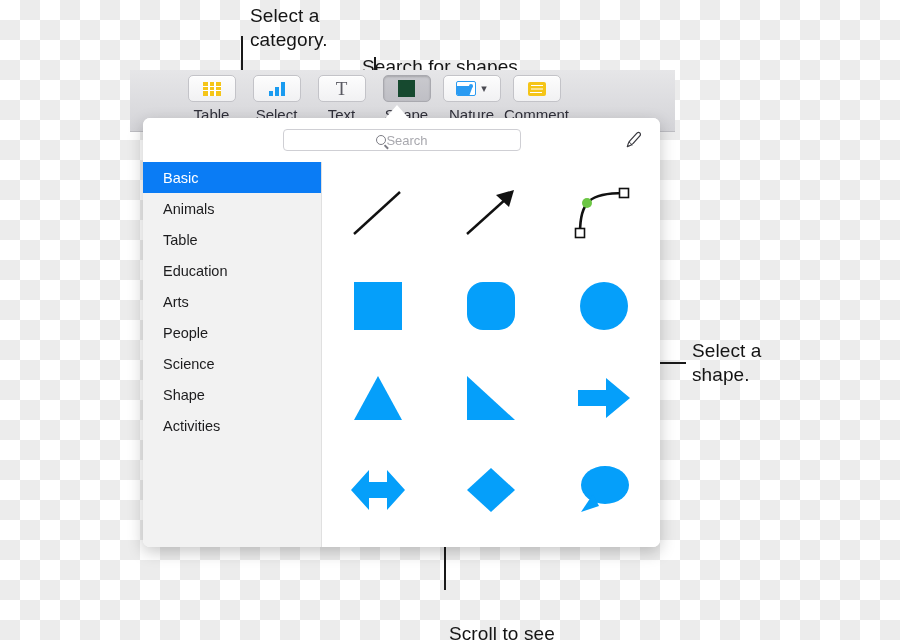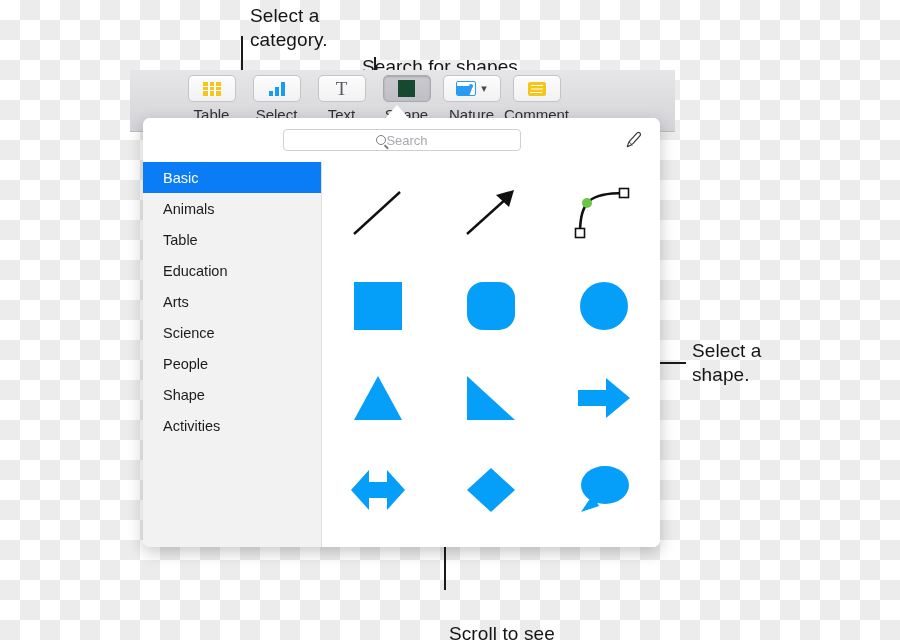--- a/index.html
+++ b/index.html
@@ -253,24 +253,24 @@
       <div class="cat">
           <span>Table</span>
         </div>
       <div class="cat">
           <span>Education</span>
         </div>
       <div class="cat">
           <span>Arts</span>
         </div>
       <div class="cat">
+          <span>People</span>
+        </div>
+      <div class="cat">
           <span>Science</span>
-        </div>
-      <div class="cat">
-          <span>People</span>
         </div>
       <div class="cat">
           <span>Shape</span>
         </div>
       <div class="cat">
           <span>Activities</span>
         </div>
     </div>
 
     <div id="grid-wrap">

